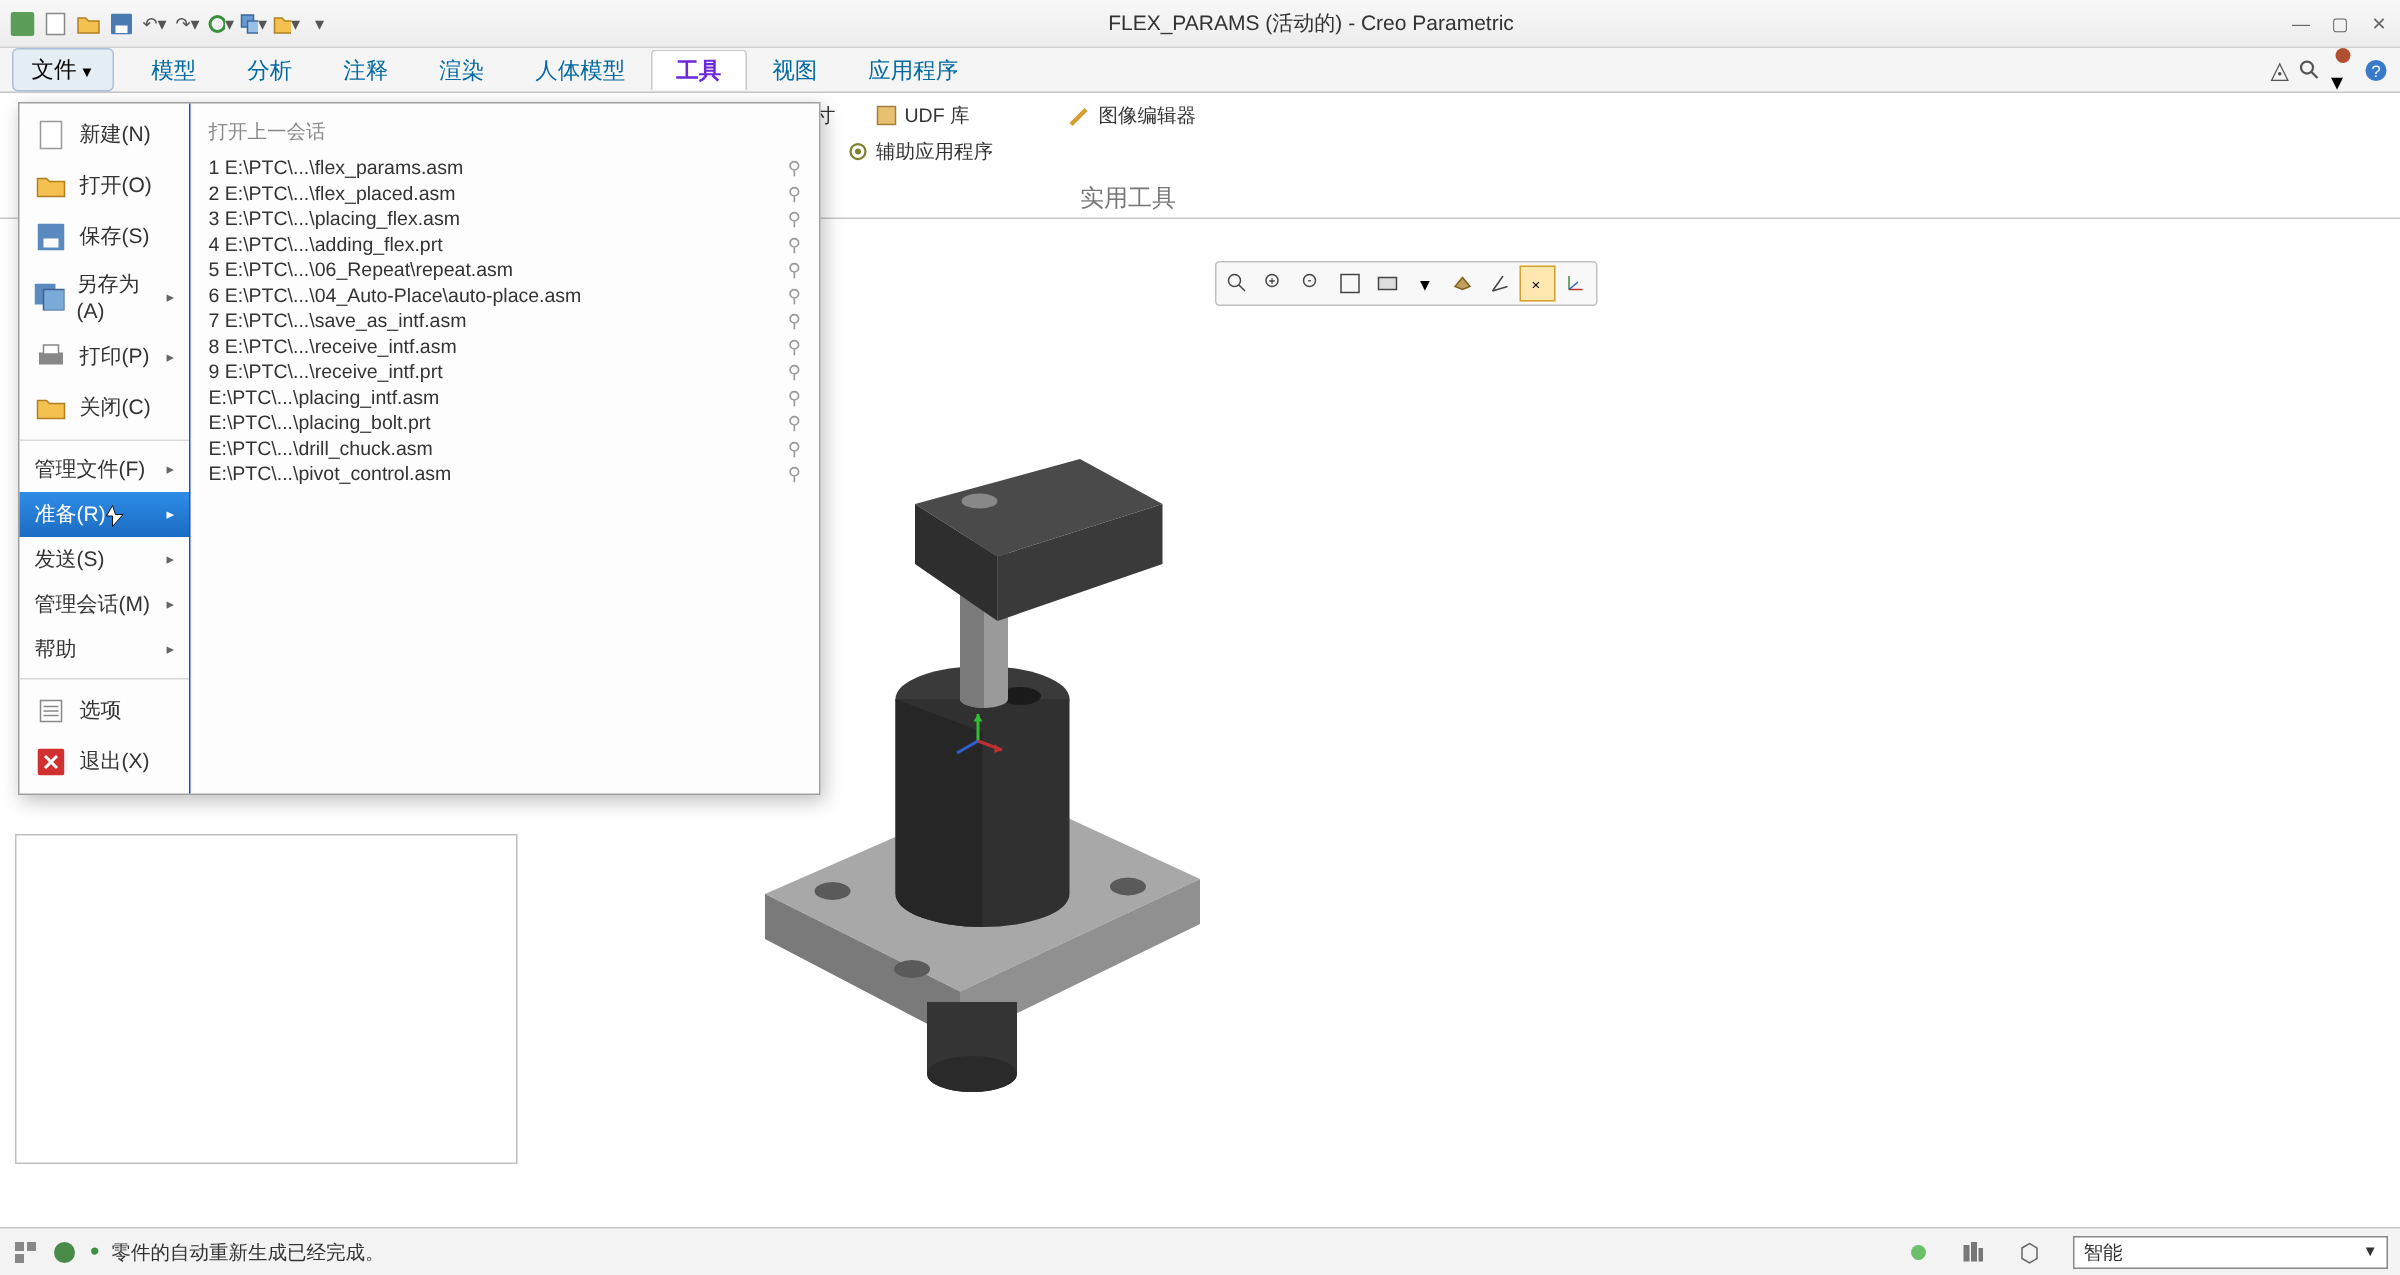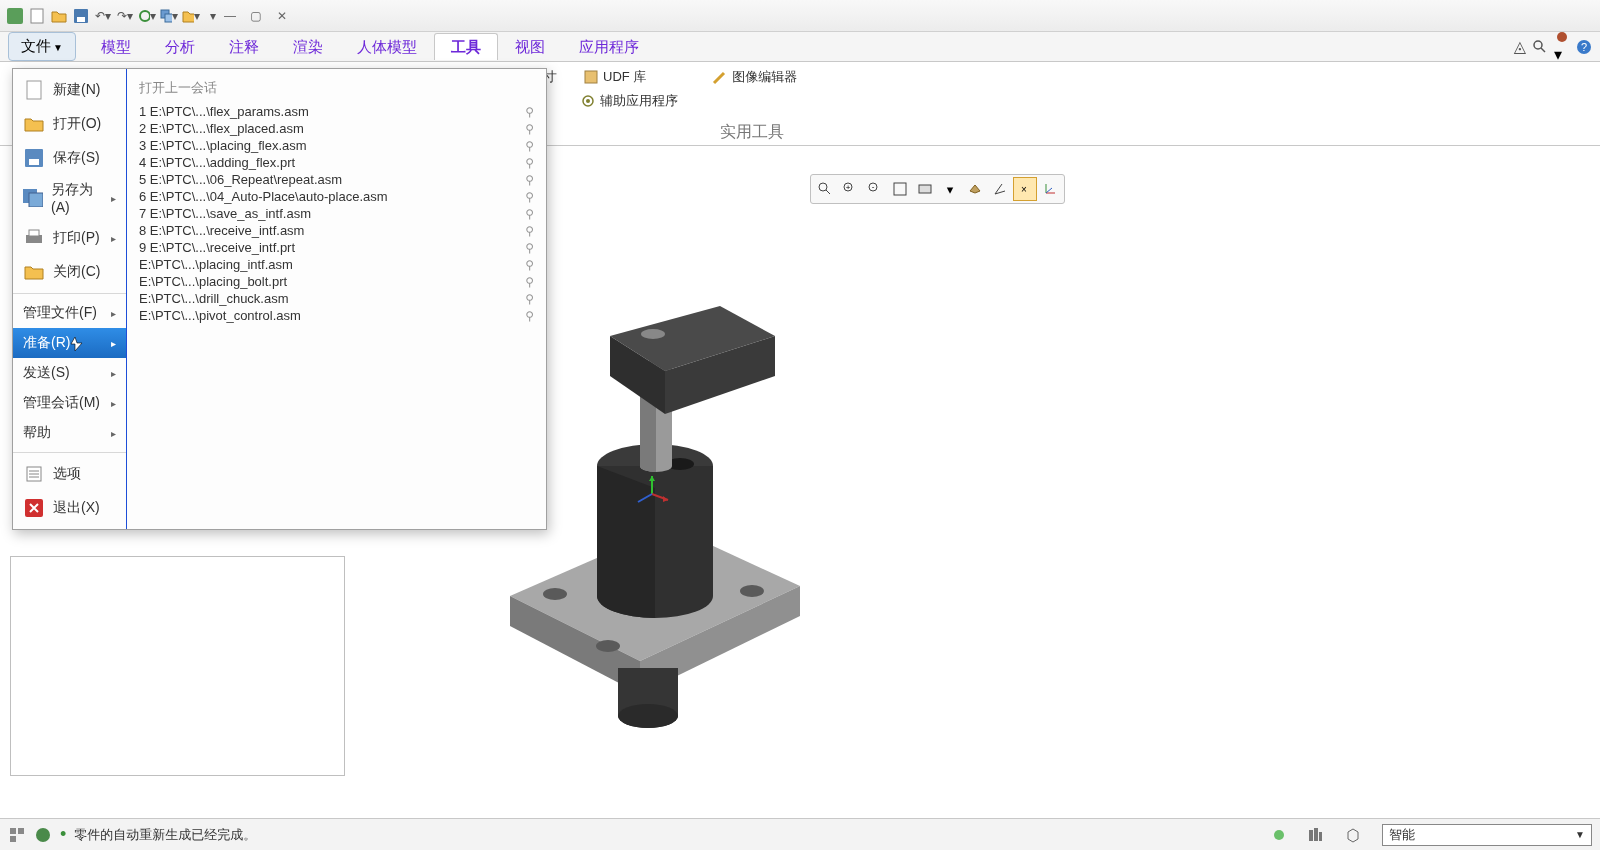--- a/index.html
+++ b/index.html
@@ -8,21 +8,21 @@
 
 .titlebar { height: 32px; background: linear-gradient(#f8f8f8,#ececec); display: flex; align-items: center; padding: 0 6px; border-bottom: 1px solid #d0d0d0; }
 .qat { display: flex; gap: 4px; align-items: center; }
 .qat-ico { width: 18px; height: 18px; display:inline-flex; align-items:center; justify-content:center; font-size:12px; color:#555; }
 .title-text { flex: 1; text-align: center; font-size: 14px; color: #333; }
 .win-btns { display:flex; gap:10px; }
 .win-btn { width:16px; height:16px; font-size:12px; color:#666; display:flex; align-items:center; justify-content:center; }
 
 
 .ribbon-tabs { height: 30px; background:#f5f5f5; border-bottom:1px solid #c8c8c8; display:flex; align-items:center; padding:0 8px; position:relative; }
-.ribbon-tab { padding: 4px 16px 3px; font-size: 15px; color:#6d28d9; cursor:pointer; border:1px solid transparent; border-bottom:none; border-radius:3px 3px 0 0; }
+.ribbon-tab { padding: 4px 16px 3px; font-size: 15px; color:#0369a1; cursor:pointer; border:1px solid transparent; border-bottom:none; border-radius:3px 3px 0 0; }
 .ribbon-tab.active { background:#fff; border-color:#c8c8c8; font-weight:bold; color:#6d28d9; }
 .file-tab { background:#e5edf5; border:1px solid #a8c0d8; border-radius:4px; padding:4px 12px; margin-right:8px; font-size:15px; }
 .ribbon-right { margin-left:auto; display:flex; gap:6px; align-items:center; }
 
 
 .ribbon-body { height: 84px; background:#fff; border-bottom:1px solid #c8c8c8; padding:4px 8px; position:relative; }
 .ribbon-group-label { position:absolute; bottom:2px; left:50%; transform:translateX(-50%); font-size:16px; color:#777; }
 .rb-item { font-size:13px; color:#333; padding:2px 4px; display:flex; align-items:center; gap:4px; }
 .rb-ico { width:16px; height:16px; display:inline-block; }
 
@@ -96,20 +96,21 @@
         </svg>▾</span>
     <span class="qat-ico"><svg width="14" height="14">
           <rect x="1" y="1" width="8" height="8" fill="#6a9ad0" stroke="#3a6a9a"></rect>
           <rect x="5" y="5" width="8" height="8" fill="#9ac0e8" stroke="#3a6a9a"></rect>
         </svg>▾</span>
     <span class="qat-ico"><svg width="16" height="14">
           <path d="M1 3h5l2 2h7v8H1z" fill="#f4c050" stroke="#b08020"></path>
         </svg>▾</span>
     <span class="qat-ico">▾</span>
   </div>
+  <div class="title-text">FLEX_PARAMS (活动的) - Creo Parametric</div>
   <div class="win-btns">
     <span class="win-btn">—</span>
     <span class="win-btn">▢</span>
     <span class="win-btn">✕</span>
   </div>
 </div>
 
 <div class="ribbon-tabs">
   <div class="file-tab"><span>文件</span><span style="font-size:10px;margin-left:2px;">▼</span></div>
   <div class="ribbon-tab">模型</div>
@@ -156,21 +157,21 @@
         </div>
       <div class="rb-item" style="margin-left:40px;">
           <span class="rb-ico">
             <svg width="16" height="16">
               <path d="M2 14L12 4" stroke="#d4a030" stroke-width="3"></path>
             </svg>
           </span>
           <span>图像编辑器</span>
         </div>
     </div>
-    <div style="display:flex; gap:18px;">
+    <div style="display:flex; gap:2px;">
       <div style="width:18px;"></div>
       <div class="rb-item">
           <span class="rb-ico">
             <svg width="16" height="16">
               <circle cx="8" cy="8" r="5" fill="none" stroke="#808030" stroke-width="1.5"></circle>
               <circle cx="8" cy="8" r="2" fill="#808030"></circle>
             </svg>
           </span>
           <span>辅助应用程序</span>
         </div>

